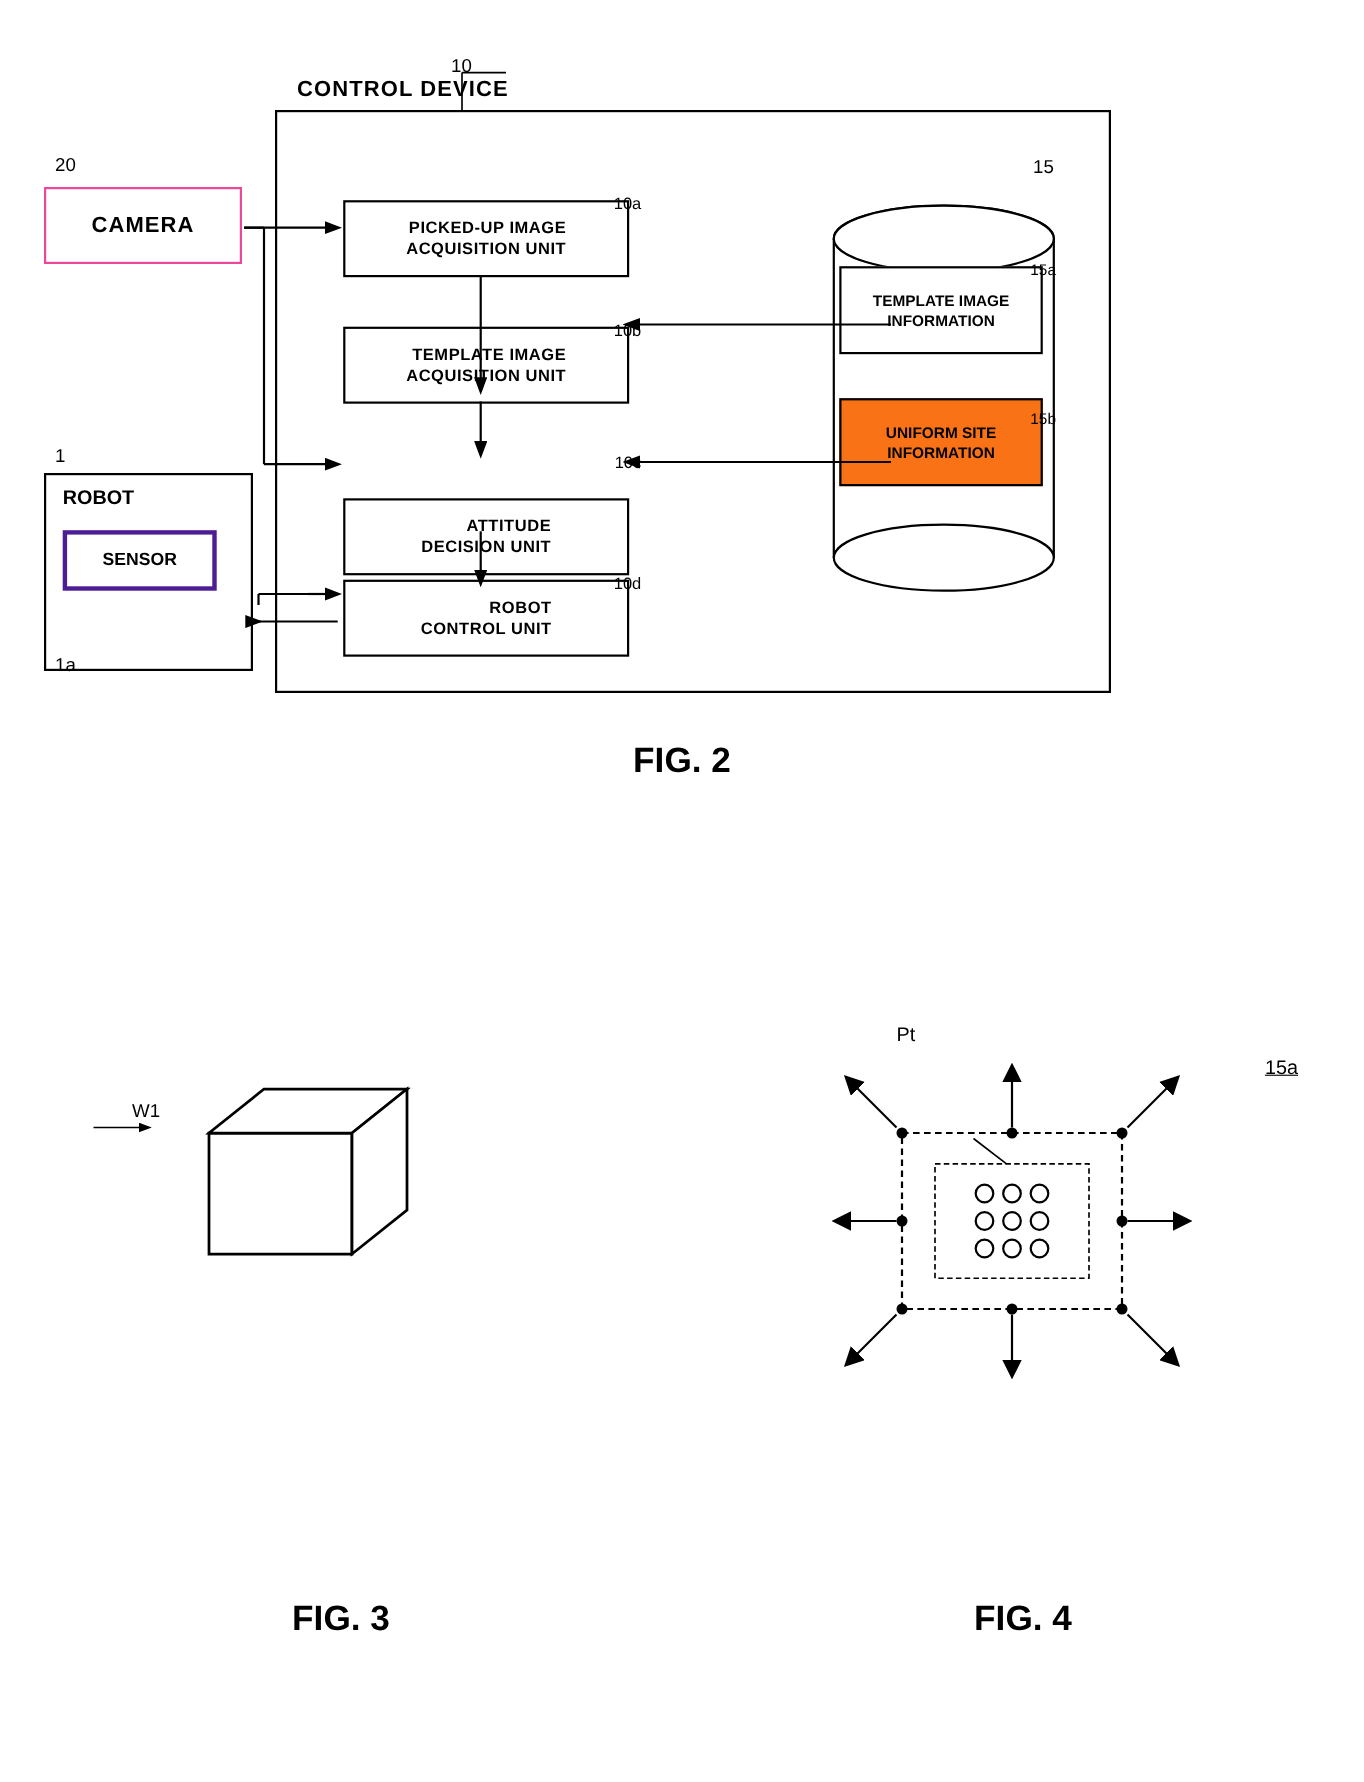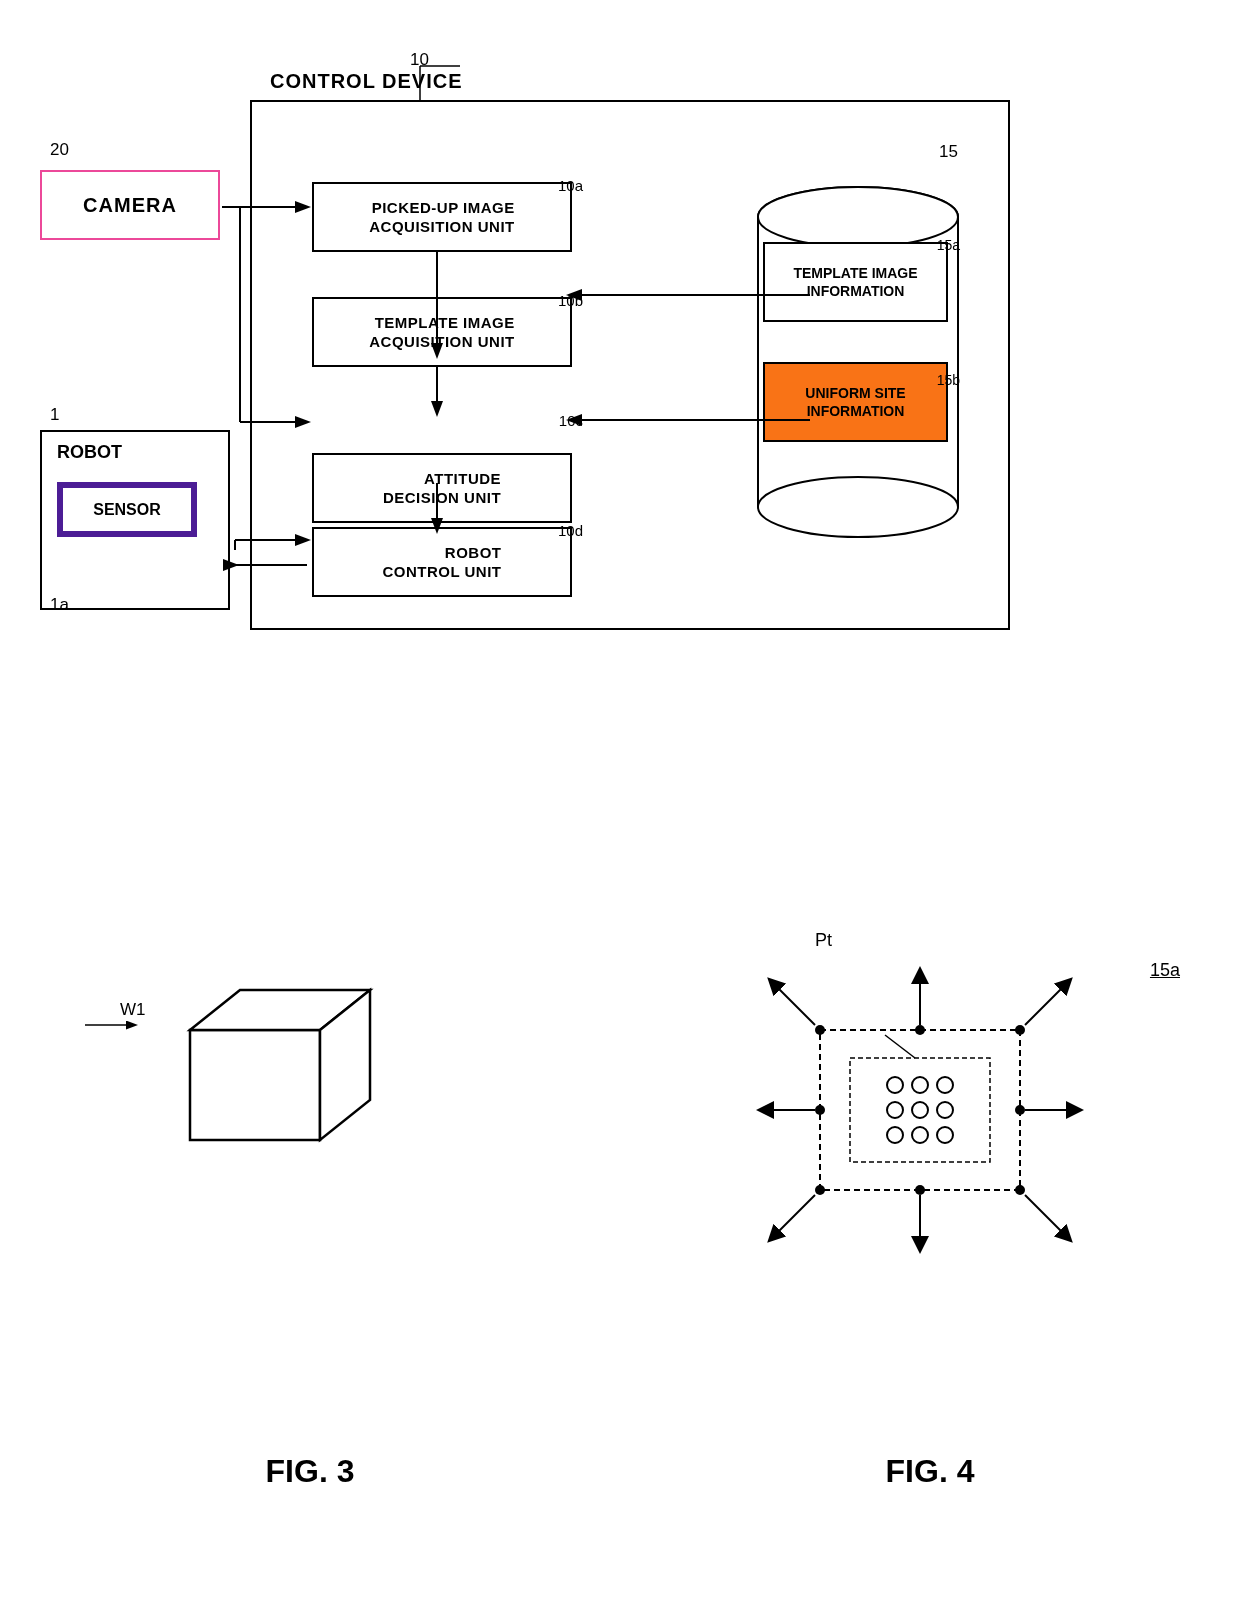--- a/index.html
+++ b/index.html
@@ -162,21 +162,21 @@
       font-size: 18px;
       font-weight: bold;
     }
 
     #sensor-box {
       position: absolute;
       top: 50px;
       left: 15px;
       width: 140px;
       height: 55px;
-      border: 6px solid #4c1d95;
+      border: 4px solid #4c1d95;
       display: flex;
       align-items: center;
       justify-content: center;
       font-size: 16px;
       font-weight: bold;
     }
 
     
     #fig2-svg {
       position: absolute;
@@ -354,20 +354,21 @@
     <line x1="770" y1="380" x2="530" y2="380" stroke="black" stroke-width="2" marker-end="url(#arrow)"></line>
 
     <line x1="267" y1="525" x2="195" y2="525" stroke="black" stroke-width="2" marker-end="url(#arrow-left)"></line>
 
     <line x1="195" y1="500" x2="195" y2="510" stroke="black" stroke-width="2"></line>
     <line x1="195" y1="500" x2="240" y2="500" stroke="black" stroke-width="2"></line>
     <line x1="240" y1="500" x2="267" y2="500" stroke="black" stroke-width="2" marker-end="url(#arrow)"></line>
 
   </svg>
 
+  <div id="fig2-caption">FIG. 2</div>
 </div>
 
 <div id="fig3-area">
 
   <span class="ref-label" style="top:170px; left:80px;">W1</span>
 
   <svg id="cube-svg" width="260" height="220" viewBox="0 0 260 220" xmlns="http://www.w3.org/2000/svg">
 
     <polygon points="50,80 180,80 180,190 50,190" fill="white" stroke="black" stroke-width="2.5"></polygon>
 

